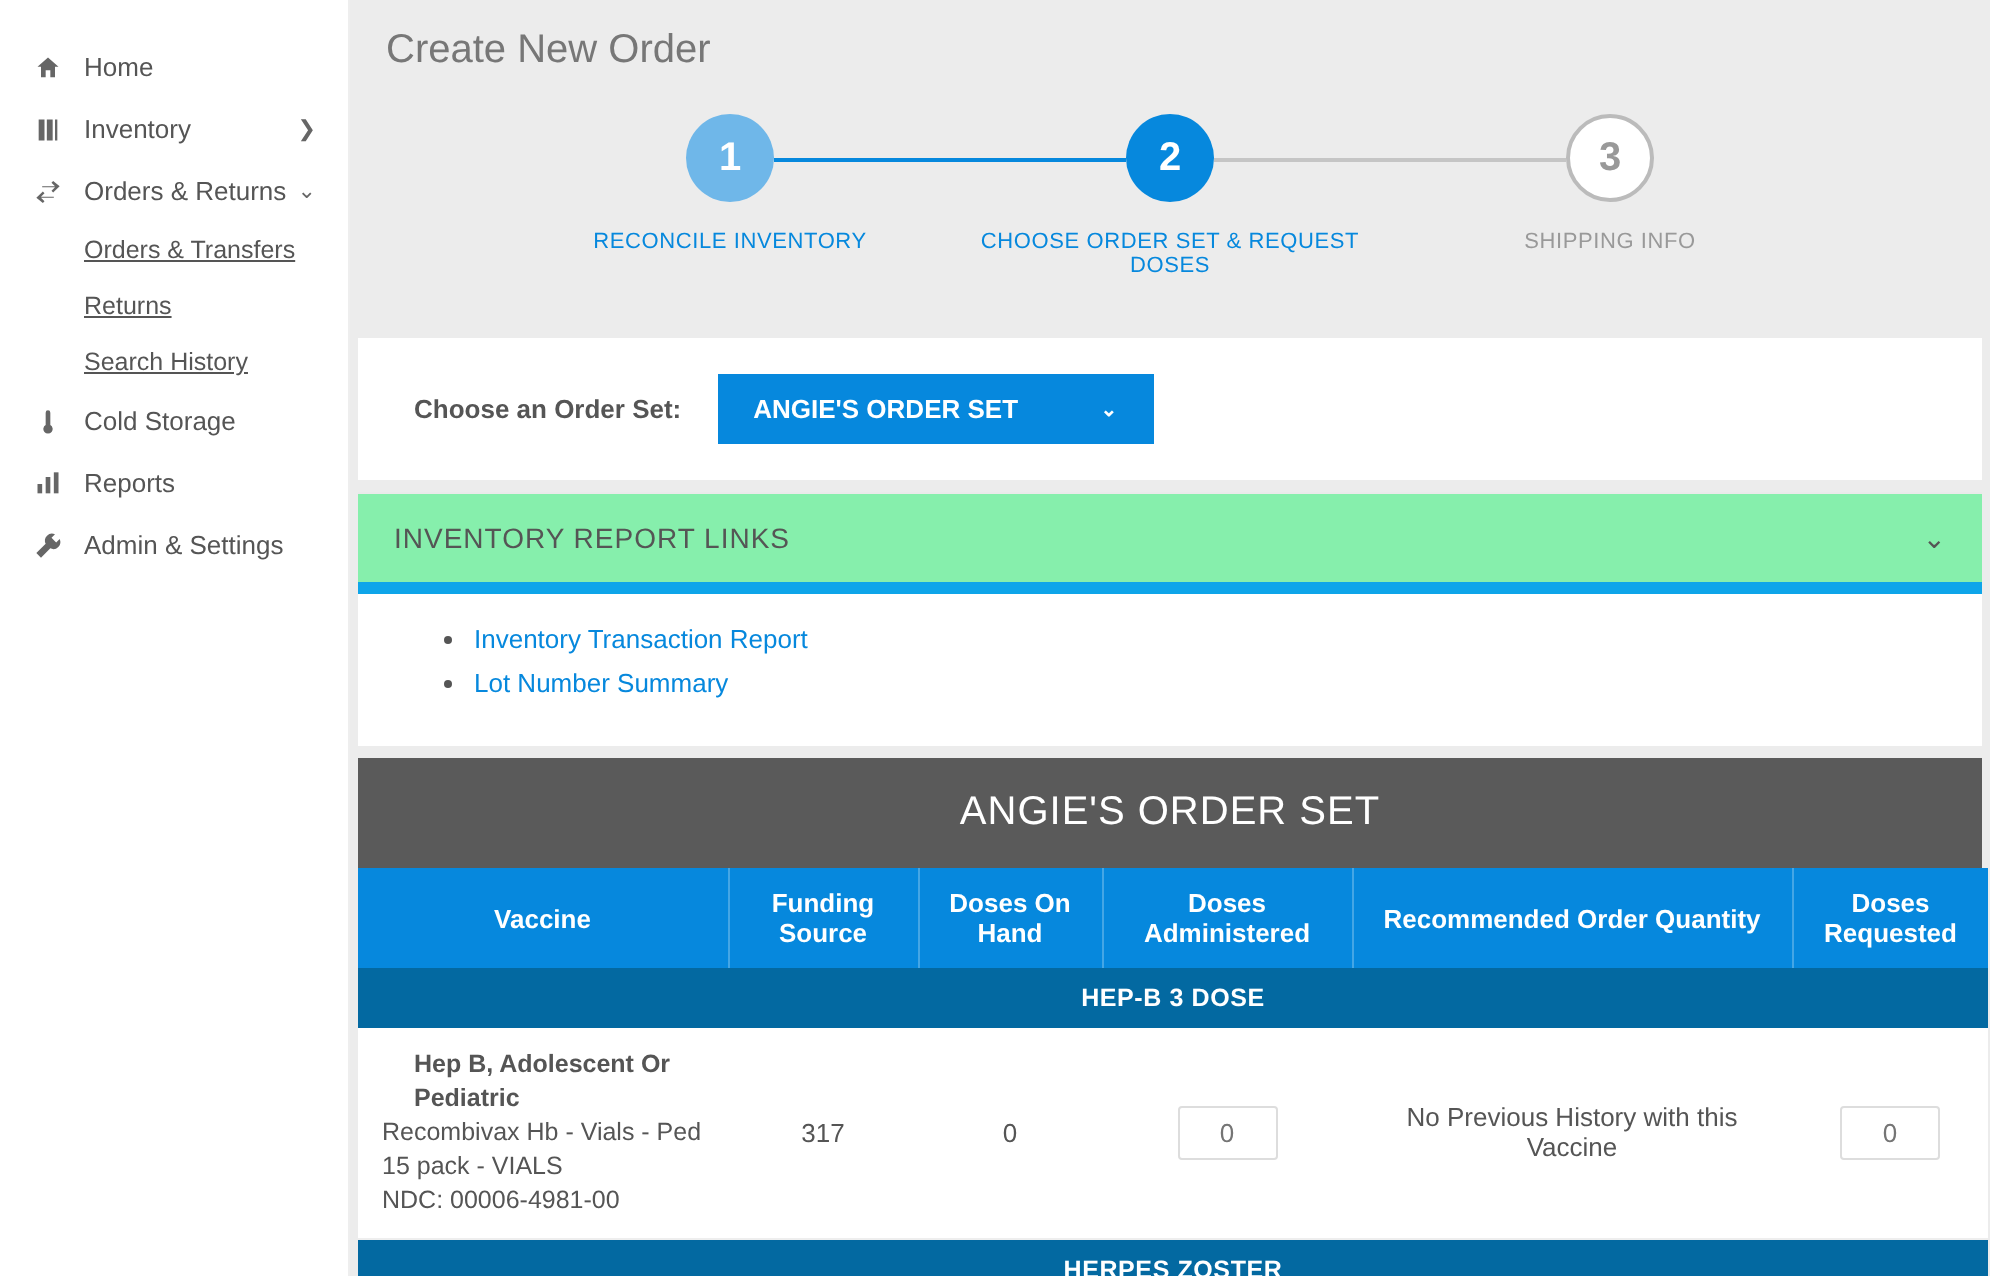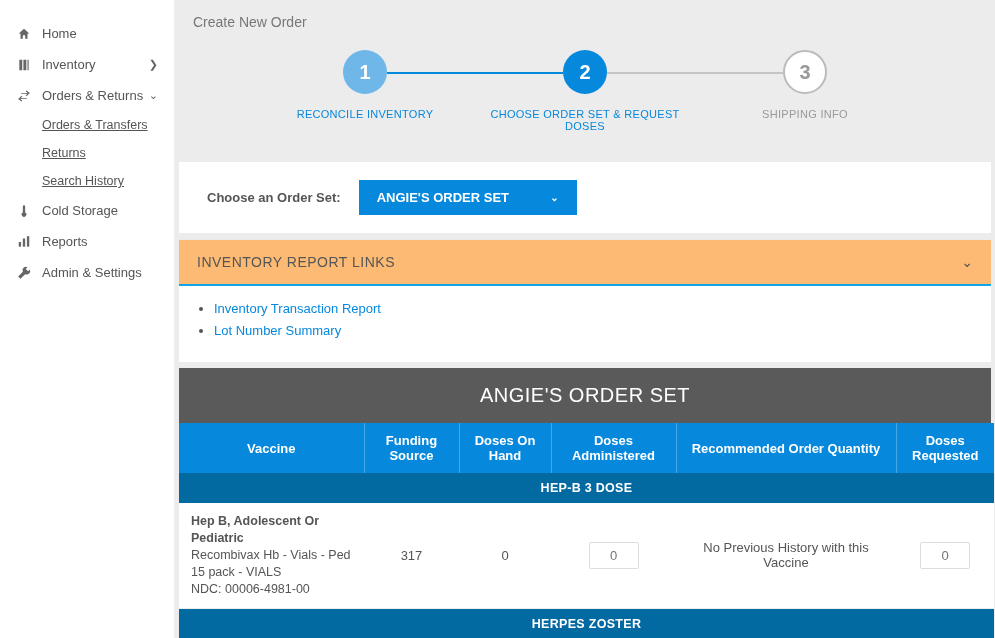--- a/index.html
+++ b/index.html
@@ -6,57 +6,57 @@
   body { font-family: -apple-system, BlinkMacSystemFont, "Segoe UI", Arial, sans-serif; font-size: 13px; color: #555; background: #fff; }
   .app { display: flex; height: 638px; width: 995px; overflow: hidden; }
   .sidebar { width: 175px; background: #fff; border-right: 1px solid #eee; padding-top: 18px; flex-shrink: 0; }
   .sidebar-item { display: flex; align-items: center; padding: 8px 16px; cursor: pointer; color: #555; }
   .sidebar-item .sicon { width: 16px; margin-right: 10px; display: inline-flex; align-items: center; justify-content: center; }
   .sidebar-item .label { flex: 1; }
   .sidebar-item .chev { font-size: 11px; color: #666; }
   .sidebar-sub { padding-left: 42px; text-decoration: underline; }
   .sidebar-sub .sidebar-item { padding: 7px 16px 7px 0; font-size: 12.5px; }
   .main { flex: 1; background: #ececec; overflow-y: auto; }
-  .page-title { font-size: 14px; color: #777; padding: 14px 18px 10px; }
+  .page-title { font-size: 20px; color: #777; padding: 14px 18px 10px; }
   .stepper { display: flex; align-items: flex-start; justify-content: center; padding: 10px 40px 30px; position: relative; }
   .step { display: flex; flex-direction: column; align-items: center; width: 220px; position: relative; }
   .step .circle { width: 44px; height: 44px; border-radius: 50%; display: flex; align-items: center; justify-content: center; font-size: 20px; font-weight: 600; color: #fff; background: #ccc; z-index: 2; }
   .step.done .circle { background: #6fb7e9; }
   .step.active .circle { background: #0688dd; }
   .step .slabel { margin-top: 14px; font-size: 11px; letter-spacing: 0.3px; color: #999; text-align: center; font-weight: 500; }
   .step.done .slabel, .step.active .slabel { color: #0688dd; }
   .step .line { position: absolute; top: 22px; height: 2px; background: #c5c5c5; width: 176px; z-index: 1; }
   .step .line.right { left: 132px; }
   .step.done .line.right { background: #0688dd; }
   .panel { background: #fff; margin: 0 4px 6px; }
   .order-set-row { display: flex; align-items: center; padding: 18px 28px; }
   .order-set-row .lbl { font-weight: 600; color: #555; margin-right: 18px; }
   .dropdown-btn { background: #0688dd; color: #fff; padding: 10px 18px; border: none; display: flex; align-items: center; cursor: pointer; font-size: 13px; font-weight: 600; width: 218px; justify-content: space-between; }
   .dropdown-btn .chevd { font-size: 10px; margin-left: 30px; }
-  .section-bar { background: #fdba74; border-top: 1px solid #eaeaea; padding: 14px 18px; display: flex; justify-content: space-between; align-items: center; cursor: pointer; }
+  .section-bar { background: #86efac; border-top: 1px solid #eaeaea; padding: 14px 18px; display: flex; justify-content: space-between; align-items: center; cursor: pointer; }
   .section-bar .stitle { font-size: 14px; letter-spacing: 0.5px; color: #555; font-weight: 500; }
   .section-bar .schev { font-size: 14px; color: #555; }
-  .links-box { padding: 12px 17px 20px; border-top: 2px solid #0ea5e9; }
+  .links-box { padding: 12px 40px 20px; border-top: 6px solid #0ea5e9; }
   .links-box ul { list-style: disc; padding-left: 18px; }
   .links-box a { color: #0688dd; text-decoration: none; font-size: 13px; line-height: 1.7; }
   .table-wrap { margin: 4px 4px 0; }
   .table-title { background: #5a5a5a; color: #fff; text-align: center; font-size: 20px; letter-spacing: 0.5px; padding: 16px; font-weight: 500; }
   table { width: 100%; border-collapse: collapse; table-layout: fixed; }
   thead th { background: #0688dd; color: #fff; font-weight: 600; font-size: 13px; padding: 10px 6px; text-align: center; border-right: 1px solid rgba(255,255,255,0.25); }
   thead th:last-child { border-right: none; }
   th.col-vacc { width: 185px; }
   th.col-fund { width: 95px; }
   th.col-hand { width: 92px; }
   th.col-admin { width: 125px; }
   th.col-rec { width: 220px; }
   th.col-req { width: 98px; }
   .group-row td { background: #0369a1; color: #fff; text-align: center; font-size: 12.5px; padding: 8px; font-weight: 700; letter-spacing: 0.3px; }
   .data-row td { background: #fff; padding: 10px 8px; text-align: center; font-size: 13px; border-bottom: 1px solid #eee; color: #555; vertical-align: middle; }
   .data-row td.vaccine-cell { text-align: left; padding-left: 12px; line-height: 1.35; font-size: 12.5px; }
-  .vaccine-cell .vname { font-weight: 700; color: #555; }
+  .vaccine-cell .vname { font-weight: 700; color: #555; margin-left: 16px; }
   .dose-input { width: 50px; padding: 5px; text-align: center; border: 1px solid #ddd; border-radius: 2px; color: #999; font-size: 13px; }
 </style>
 </head>
 <body>
 
 <div class="app">
 
   <nav class="sidebar">
     <div class="sidebar-item">
       <span class="sicon">

